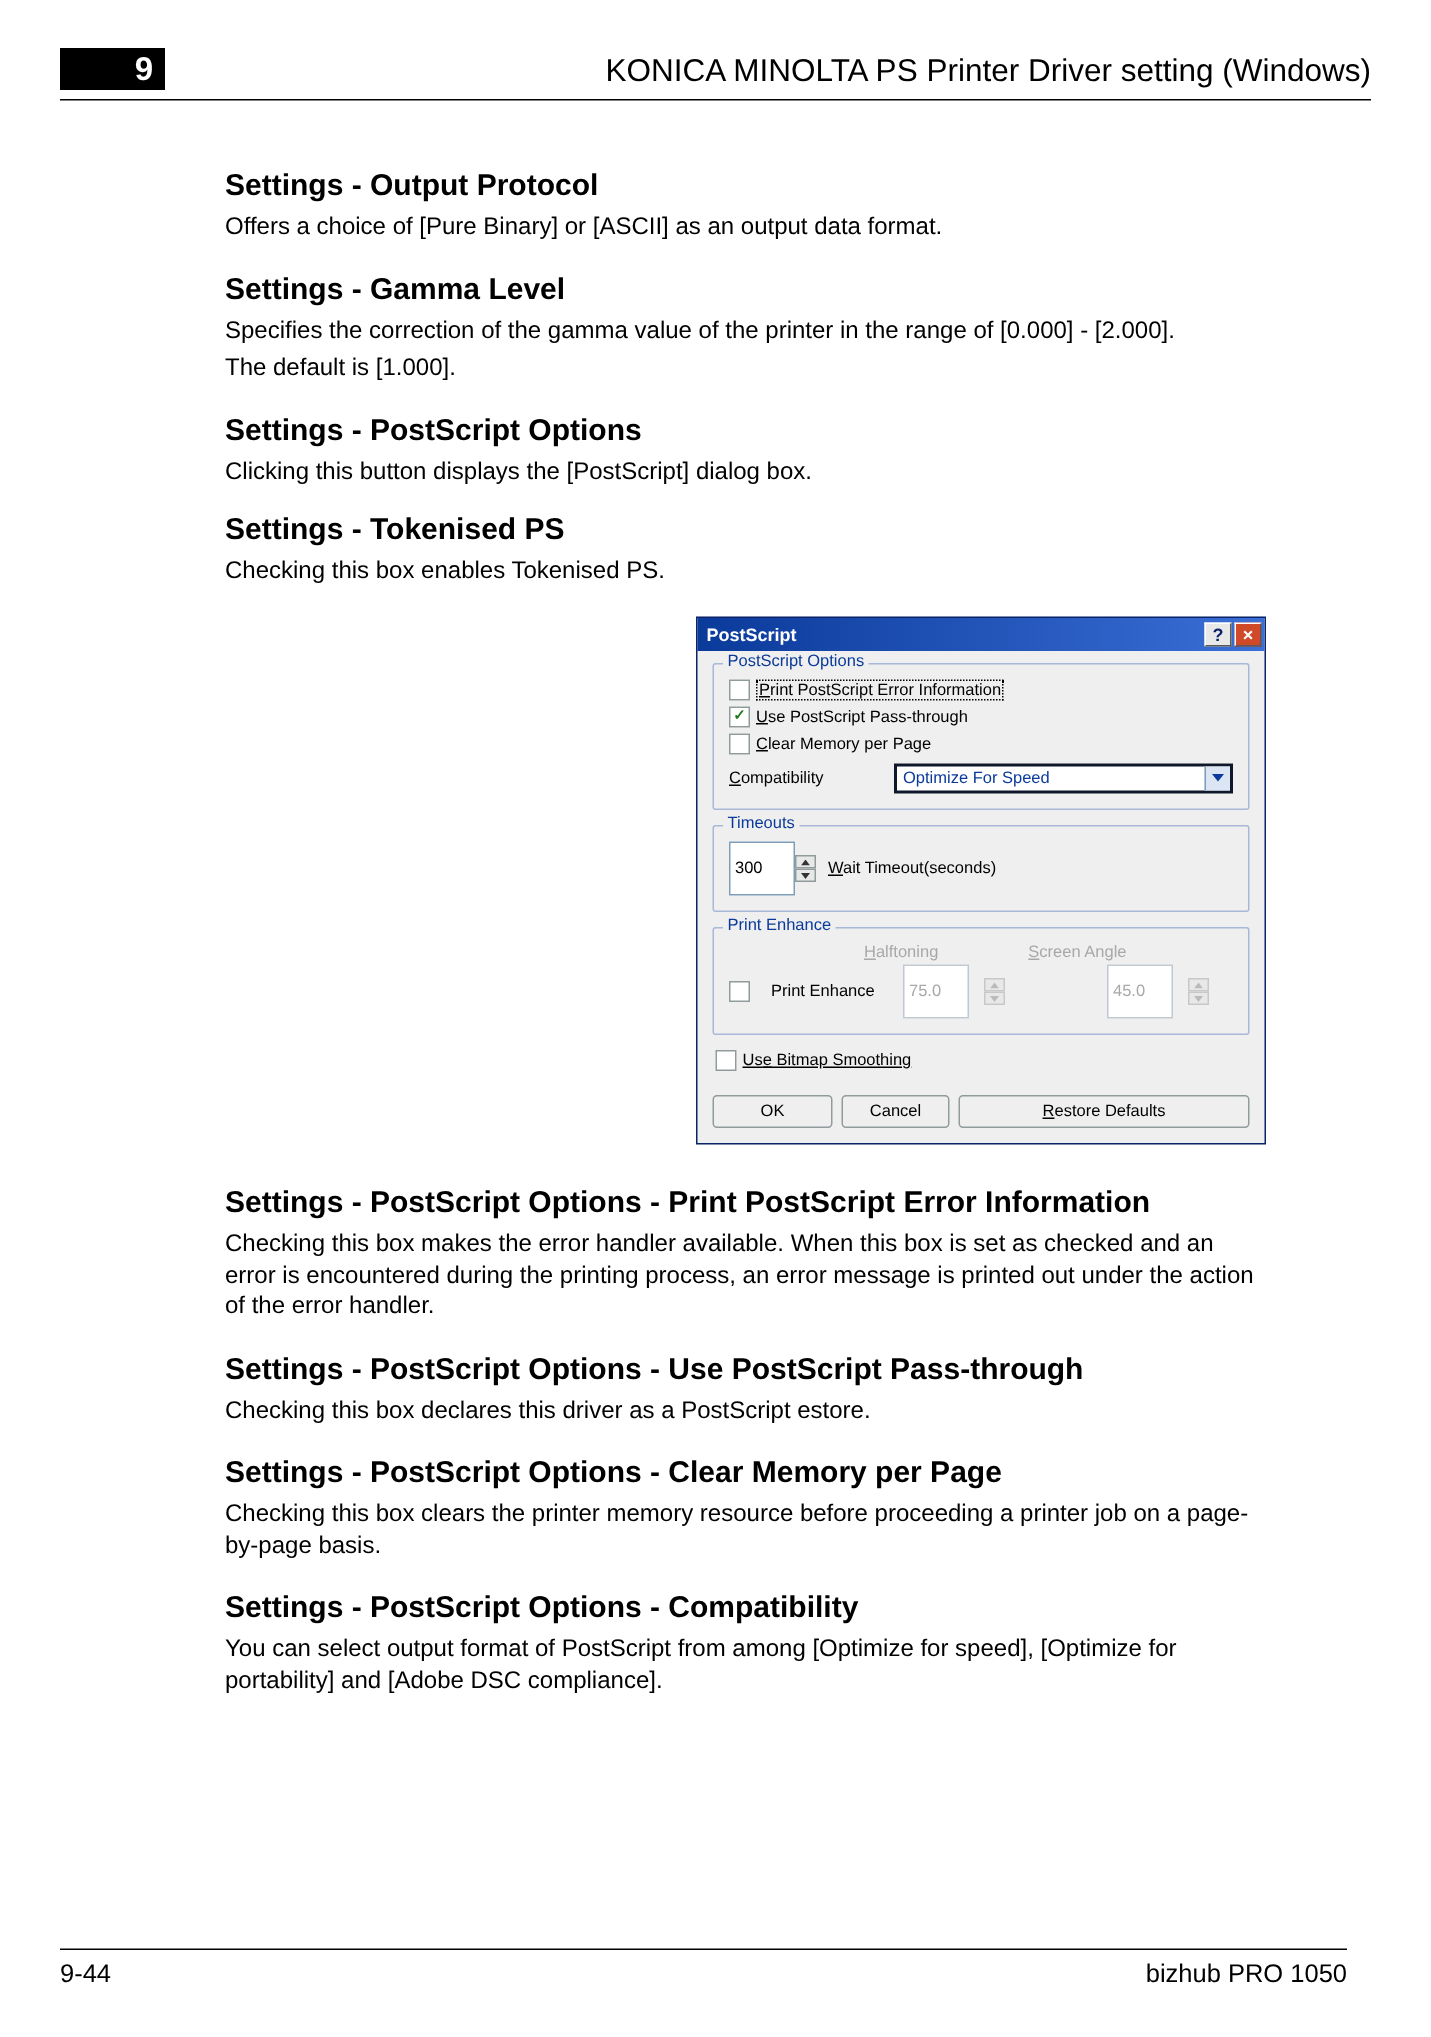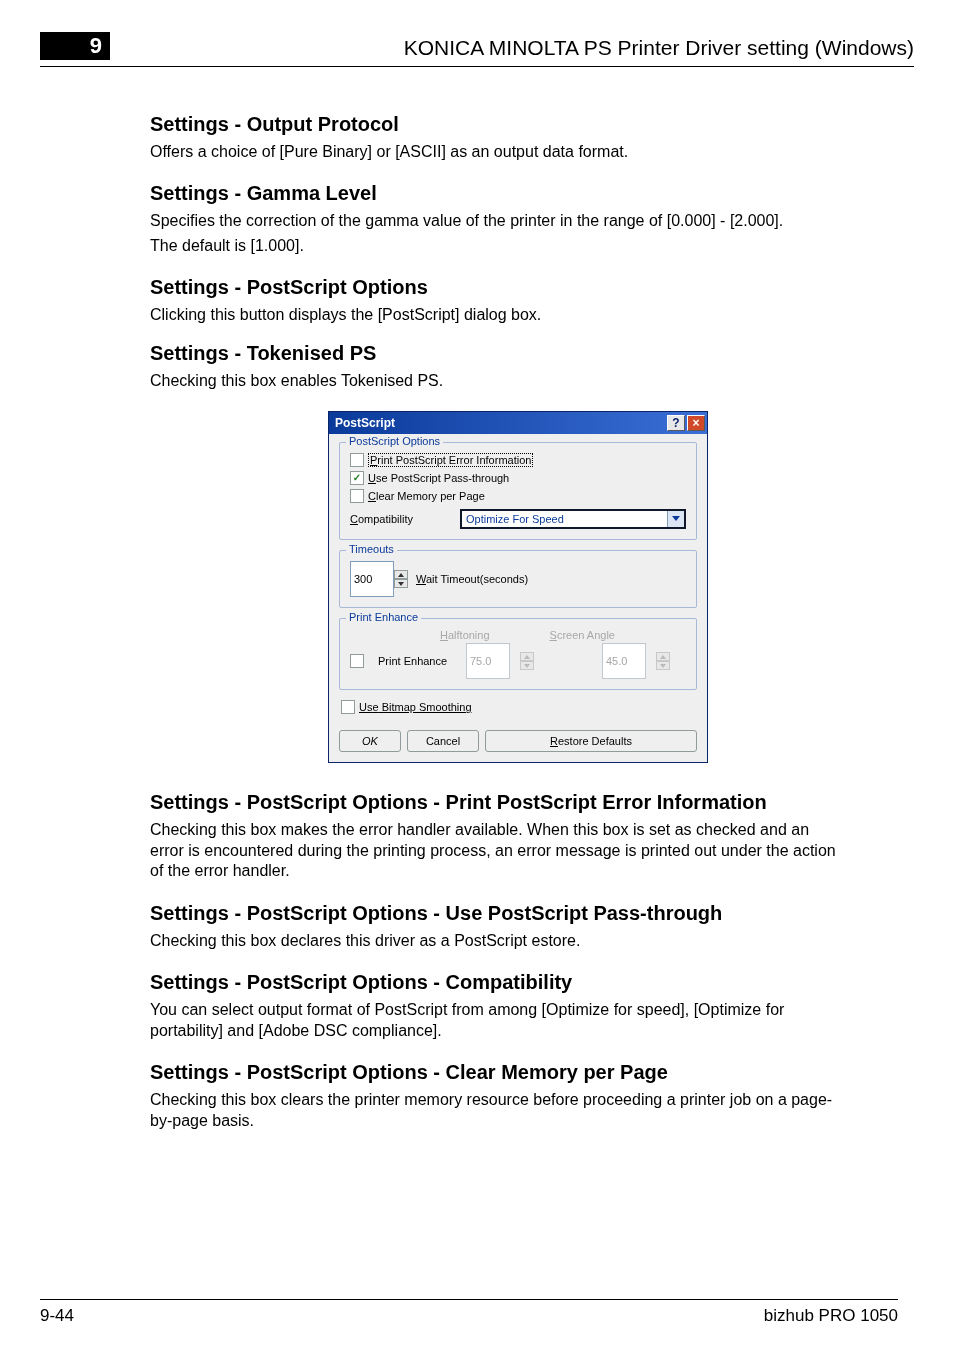--- a/index.html
+++ b/index.html
@@ -61,21 +61,21 @@
   .para-tight {
     margin-bottom: 4px;
   }
   .group {
     margin-bottom: 16px;
   }
 
   
   .dialog-wrap {
     display: flex;
-    justify-content: center;
+    justify-content: flex-end;
     margin: 4px 0 28px 42px;
   }
   .dialog {
     width: 380px;
     border: 1px solid #0a246a;
     font-family: Tahoma, Arial, sans-serif;
     font-size: 11px;
     background: #efefef;
     box-sizing: border-box;
   }
@@ -256,21 +256,21 @@
     border: 1px solid #919b9c;
     border-radius: 3px;
     display: flex;
     align-items: center;
     justify-content: center;
     font-size: 11px;
     color: #000000;
     padding: 0 10px;
     box-sizing: border-box;
   }
-  .winbtn.ok { width: 62px; font-style: italic; }
+  .winbtn.ok { width: 80px; }
   .winbtn.cancel { width: 72px; }
   .winbtn.restore { flex: 1; }
 
   .footer {
     position: absolute;
     bottom: 32px;
     left: 40px;
     right: 56px;
   }
   .footer-hr {
@@ -465,27 +465,27 @@
       <div class="section-heading">Settings - PostScript Options - Print PostScript Error Information</div>
       <div class="para">Checking this box makes the error handler available. When this box is set as checked and an error is encountered during the printing process, an error message is printed out under the action of the error handler.</div>
     </div>
 
     <div class="group">
       <div class="section-heading">Settings - PostScript Options - Use PostScript Pass-through</div>
       <div class="para">Checking this box declares this driver as a PostScript estore.</div>
     </div>
 
     <div class="group">
+      <div class="section-heading">Settings - PostScript Options - Clear Memory per Page</div>
+      <div class="para">Checking this box clears the printer memory resource before proceeding a printer job on a page-by-page basis.</div>
+    </div>
+
+    <div class="group">
       <div class="section-heading">Settings - PostScript Options - Compatibility</div>
       <div class="para">You can select output format of PostScript from among [Optimize for speed], [Optimize for portability] and  [Adobe DSC compliance].</div>
-    </div>
-
-    <div class="group">
-      <div class="section-heading">Settings - PostScript Options - Clear Memory per Page</div>
-      <div class="para">Checking this box clears the printer memory resource before proceeding a printer job on a page-by-page basis.</div>
     </div>
 
   </div>
 
   <div class="footer">
     <div class="footer-hr"></div>
     <div class="footer-row">
       <span>9-44</span>
       <span>bizhub PRO 1050</span>
     </div>

